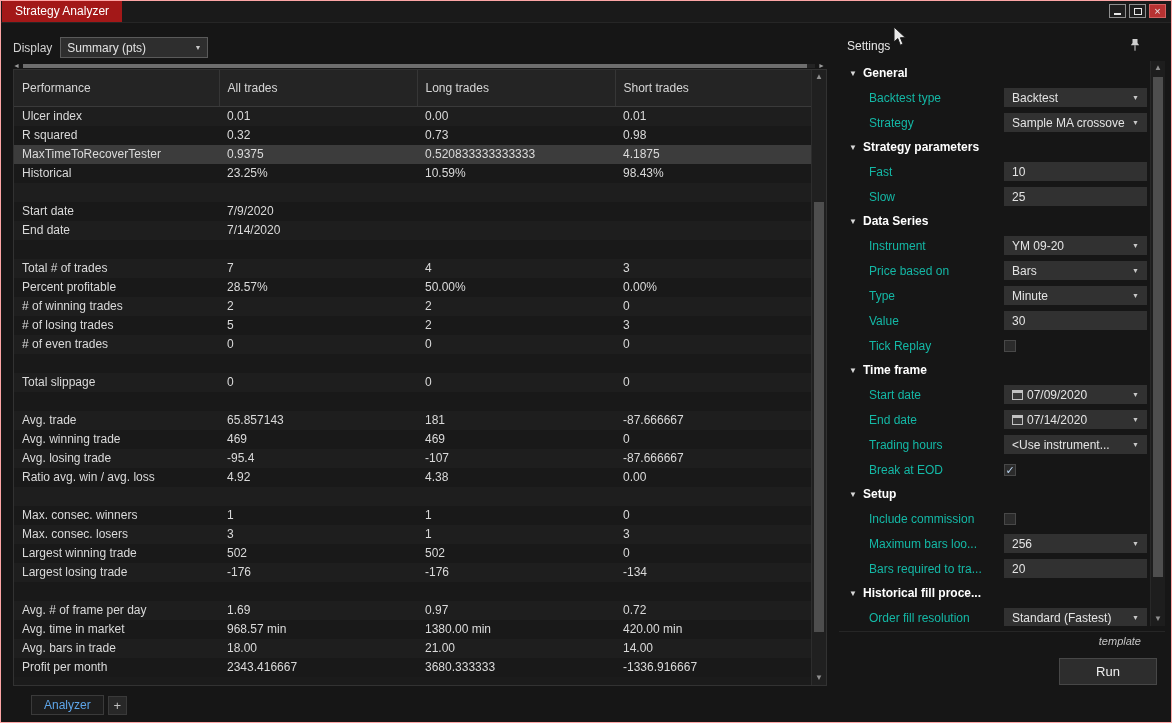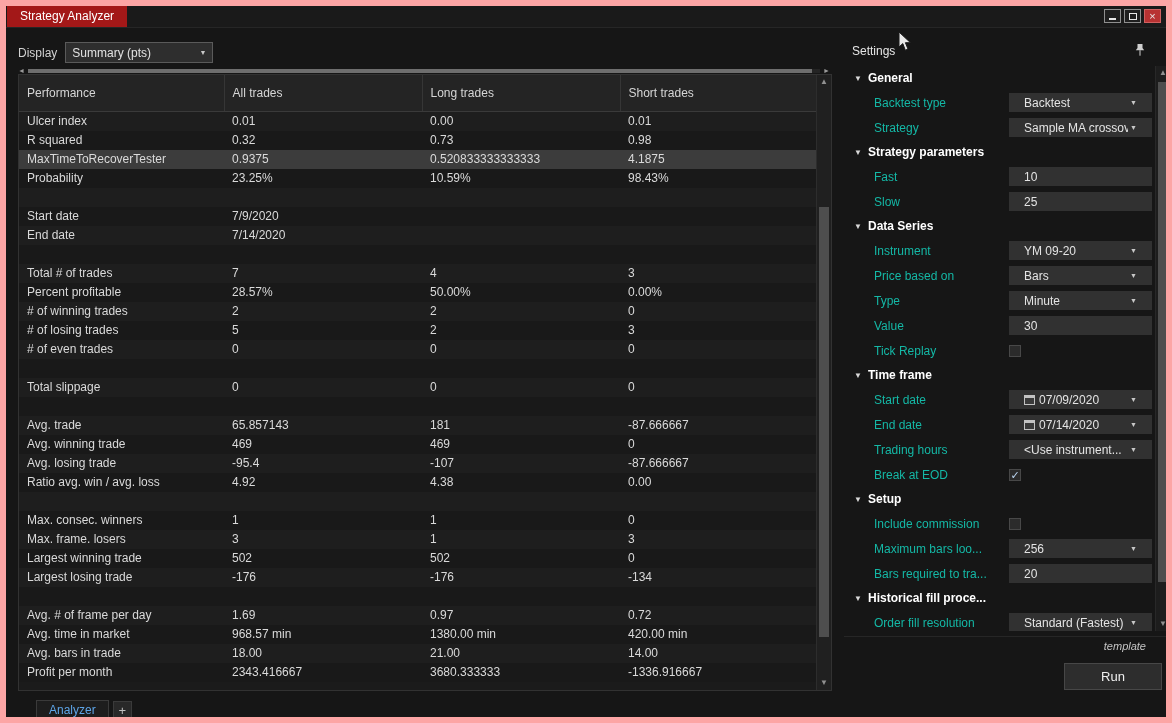--- a/index.html
+++ b/index.html
@@ -1,16 +1,16 @@
 <!DOCTYPE html>
 <html><head>
 <meta charset="utf-8">
 <style>
   html,body{margin:0;padding:0;background:#000;}
-  .window{position:relative;width:1172px;height:723px;background:#161616;border:6px solid #fca5a5;
+  .window{position:relative;width:1172px;height:723px;background:#161616;border:1px solid #fca5a5;
           box-sizing:border-box;font-family:"Liberation Sans",sans-serif;overflow:hidden;}
 
   
   .titlebar{position:absolute;left:0;top:0;right:0;height:21px;background:#1a1a1a;border-bottom:1px solid #262626;}
   .title-tab{position:absolute;left:1px;top:0;height:21px;background:#a31818;color:#ffffff;
              font-size:12px;line-height:21px;padding:0 13px;white-space:nowrap;}
   .win-controls{position:absolute;right:5px;top:3px;display:flex;gap:3px;}
   .winbtn{width:17px;height:14px;background:#1f1f1f;border:1px solid #8f8f8f;box-sizing:border-box;
           display:flex;align-items:center;justify-content:center;color:#e8e8e8;font-size:11px;line-height:1;}
   .winbtn.close{background:#b83232;border-color:#d06060;}
@@ -66,21 +66,21 @@
   .settings{position:absolute;left:838px;top:32px;width:326px;height:658px;}
   .settings-title{position:absolute;left:8px;top:6px;color:#e6e6e6;font-size:12px;}
   .pin{position:absolute;right:24px;top:5px;width:12px;height:14px;}
   .settings-body{position:absolute;left:0;top:28px;width:312px;height:565px;overflow:hidden;}
   .section-header{height:24px;display:flex;align-items:center;}
   .section-header .tri{margin-left:10px;width:14px;font-size:8px;color:#d8d8d8;}
   .sec-label{color:#ffffff;font-size:12px;font-weight:bold;white-space:nowrap;}
   .setting-row{height:25px;display:flex;align-items:center;}
   .setting-label{flex:1;padding-left:30px;color:#14b8a6;font-size:12px;white-space:nowrap;overflow:hidden;}
   .ctl-slot{width:147px;flex:none;display:flex;align-items:center;}
-  .field{width:143px;height:19px;background:#313131;display:flex;align-items:center;padding:0 15px;
+  .field{width:143px;height:19px;background:#313131;display:flex;align-items:center;padding:0 8px;
          box-sizing:border-box;font-size:12px;color:#e4e4e4;}
   .field .val{flex:1;overflow:hidden;white-space:nowrap;}
   .field .arrow{font-size:7px;color:#c8c8c8;margin-left:2px;}
   .cal-icon{width:11px;height:10px;border:1px solid #c2c2c2;border-top:3px solid #c2c2c2;
             box-sizing:border-box;background:#3a3a3a;margin-right:4px;flex:none;}
   .checkbox{width:12px;height:12px;background:#2b2b2b;border:1px solid #484848;box-sizing:border-box;
             display:flex;align-items:center;justify-content:center;}
   .checkbox .check{color:#bcd6f2;font-size:11px;line-height:10px;}
 
   
@@ -165,21 +165,21 @@
               <td>0.73</td>
               <td>0.98</td>
             </tr>
             <tr class="selected">
               <td>MaxTimeToRecoverTester</td>
               <td>0.9375</td>
               <td>0.520833333333333</td>
               <td>4.1875</td>
             </tr>
             <tr class="odd">
-              <td>Probability</td>
+              <td>Historical</td>
               <td>23.25%</td>
               <td>10.59%</td>
               <td>98.43%</td>
             </tr>
             <tr class="even">
               <td></td>
               <td></td>
               <td></td>
               <td></td>
             </tr>
@@ -279,21 +279,21 @@
               <td></td>
               <td></td>
             </tr>
             <tr class="odd">
               <td>Max. consec. winners</td>
               <td>1</td>
               <td>1</td>
               <td>0</td>
             </tr>
             <tr class="even">
-              <td>Max. frame. losers</td>
+              <td>Max. consec. losers</td>
               <td>3</td>
               <td>1</td>
               <td>3</td>
             </tr>
             <tr class="odd">
               <td>Largest winning trade</td>
               <td>502</td>
               <td>502</td>
               <td>0</td>
             </tr>

